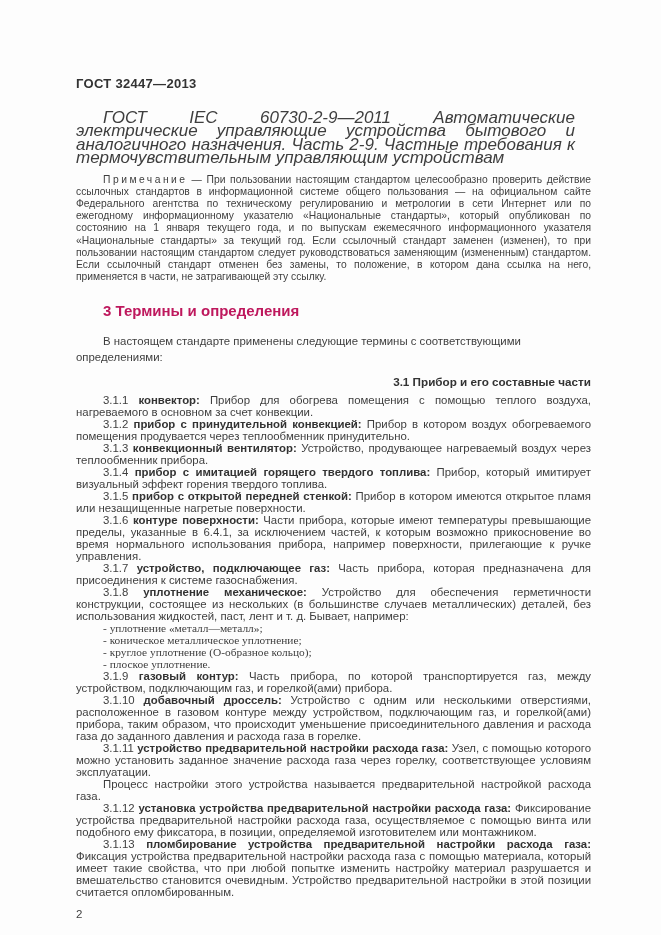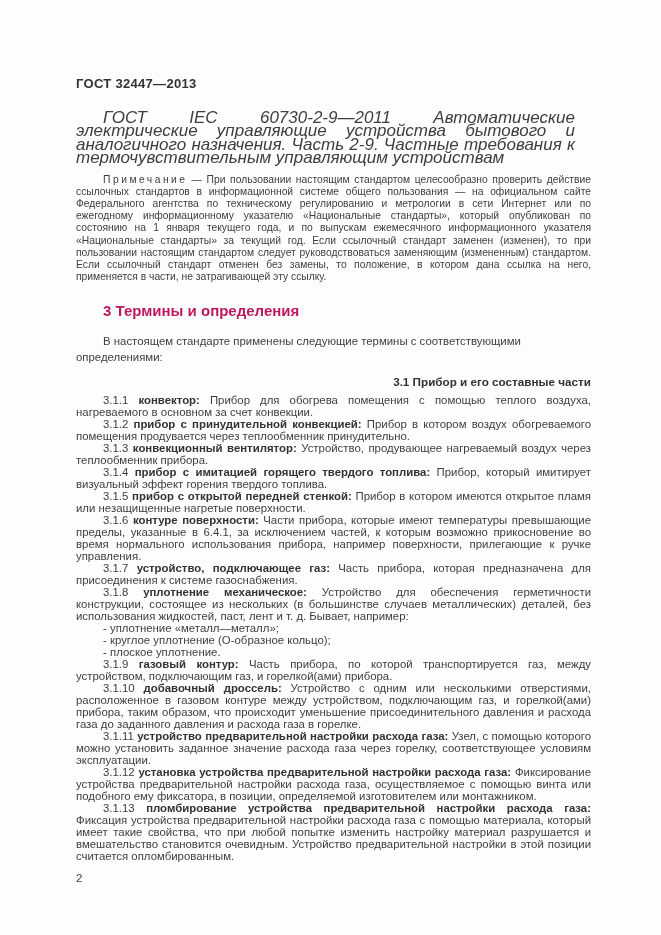--- a/index.html
+++ b/index.html
@@ -61,20 +61,21 @@
   .term {
     margin:0;
     text-indent:27px;
     text-align:justify;
   }
   .term-name { font-weight:bold; color:#333; }
   .list-item {
     margin:0;
     padding-left:27px;
     text-align:left;
+    font-family:Liberation Serif, serif;
   }
   .page-number {
     font-size:11.5px;
     margin:10px 0 0 0;
   }
 </style>
 </head>
 <body>
 
 <div class="page">
@@ -94,24 +95,26 @@
   <div class="terms">
       <p class="term"><span>3.1.1 </span><span class="term-name">конвектор:</span><span> Прибор для обогрева помещения с помощью теплого воздуха, нагреваемого в основном за счет конвекции.</span></p>
       <p class="term"><span>3.1.2 </span><span class="term-name">прибор с принудительной конвекцией:</span><span> Прибор в котором воздух обогреваемого помещения продувается через теплообменник принудительно.</span></p>
       <p class="term"><span>3.1.3 </span><span class="term-name">конвекционный вентилятор:</span><span> Устройство, продувающее нагреваемый воздух через теплообменник прибора.</span></p>
       <p class="term"><span>3.1.4 </span><span class="term-name">прибор с имитацией горящего твердого топлива:</span><span> Прибор, который имитирует визуальный эффект горения твердого топлива.</span></p>
       <p class="term"><span>3.1.5 </span><span class="term-name">прибор с открытой передней стенкой:</span><span> Прибор в котором имеются открытое пламя или незащищенные нагретые поверхности.</span></p>
       <p class="term"><span>3.1.6 </span><span class="term-name">контуре поверхности:</span><span> Части прибора, которые имеют температуры превышающие пределы, указанные в 6.4.1, за исключением частей, к которым возможно прикосновение во время нормального использования прибора, например поверхности, прилегающие к ручке управления.</span></p>
       <p class="term"><span>3.1.7 </span><span class="term-name">устройство, подключающее газ:</span><span> Часть прибора, которая предназначена для присоединения к системе газоснабжения.</span></p>
       <p class="term"><span>3.1.8 </span><span class="term-name">уплотнение механическое:</span><span> Устройство для обеспечения герметичности конструкции, состоящее из нескольких (в большинстве случаев металлических) деталей, без использования жидкостей, паст, лент и т. д. Бывает, например:</span></p>
       <p class="list-item">- уплотнение «металл—металл»;</p>
+      <p class="list-item">- коническое металлическое уплотнение;</p>
       <p class="list-item">- круглое уплотнение (О-образное кольцо);</p>
       <p class="list-item">- плоское уплотнение.</p>
       <p class="term"><span>3.1.9 </span><span class="term-name">газовый контур:</span><span> Часть прибора, по которой транспортируется газ, между устройством, подключающим газ, и горелкой(ами) прибора.</span></p>
       <p class="term"><span>3.1.10 </span><span class="term-name">добавочный дроссель:</span><span> Устройство с одним или несколькими отверстиями, расположенное в газовом контуре между устройством, подключающим газ, и горелкой(ами) прибора, таким образом, что происходит уменьшение присоединительного давления и расхода газа до заданного давления и расхода газа в горелке.</span></p>
       <p class="term"><span>3.1.11 </span><span class="term-name">устройство предварительной настройки расхода газа:</span><span> Узел, с помощью которого можно установить заданное значение расхода газа через горелку, соответствующее условиям эксплуатации.</span></p>
+      <p class="term">Процесс настройки этого устройства называется предварительной настройкой расхода газа.</p>
       <p class="term"><span>3.1.12 </span><span class="term-name">установка устройства предварительной настройки расхода газа:</span><span> Фиксирование устройства предварительной настройки расхода газа, осуществляемое с помощью винта или подобного ему фиксатора, в позиции, определяемой изготовителем или монтажником.</span></p>
       <p class="term"><span>3.1.13 </span><span class="term-name">пломбирование устройства предварительной настройки расхода газа:</span><span> Фиксация устройства предварительной настройки расхода газа с помощью материала, который имеет такие свойства, что при любой попытке изменить настройку материал разрушается и вмешательство становится очевидным. Устройство предварительной настройки в этой позиции считается опломбированным.</span></p>
     </div>
 
   <p class="page-number">2</p>
 
 </div>
 
 </body></html>

